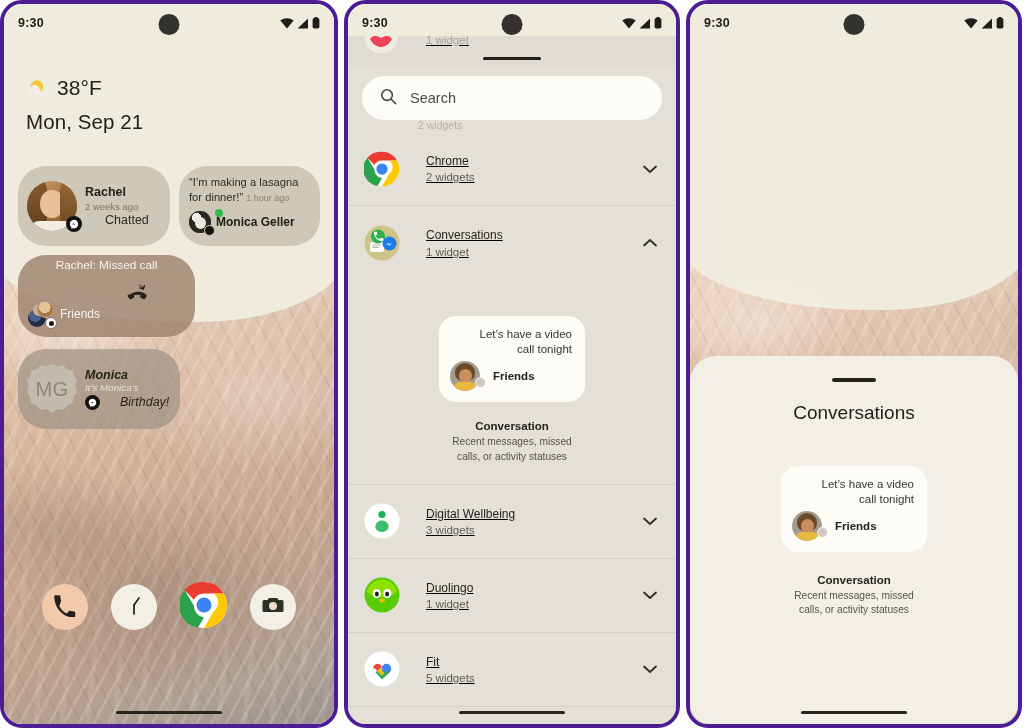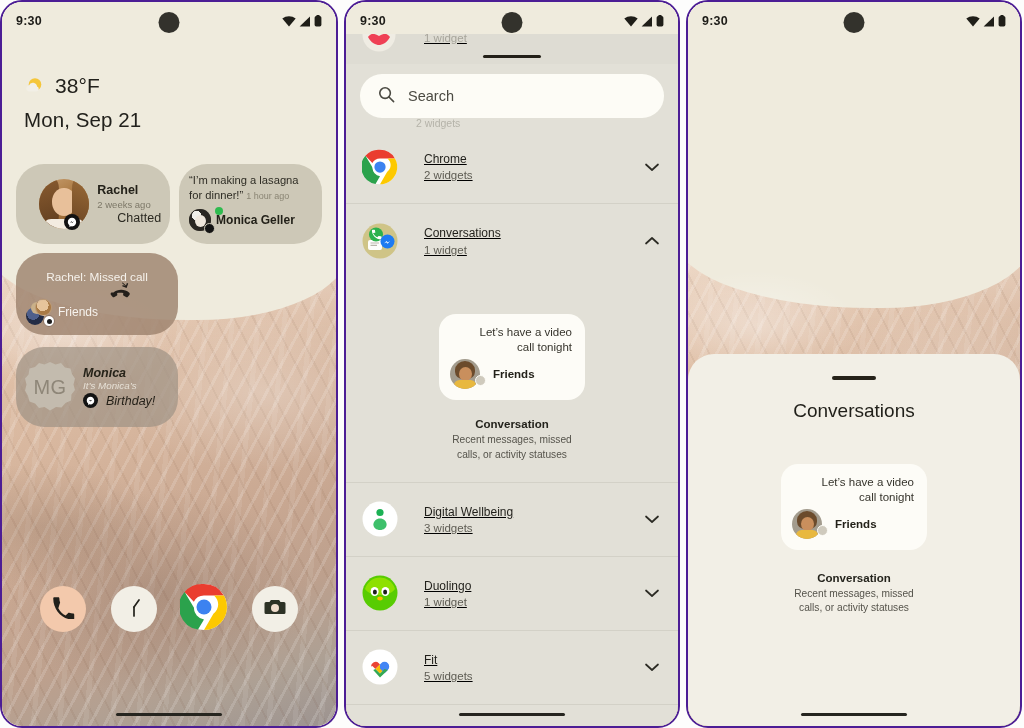--- a/index.html
+++ b/index.html
@@ -18,21 +18,21 @@
   }
 
   
   .phone {
     position: relative;
     width: 338px;
     height: 728px;
     overflow: hidden;
     border-radius: 22px;
     background: #efebdd;
-    border: 2px solid #4c1d95;
+    border: 4px solid #4c1d95;
     flex: 0 0 auto;
   }
   .phone.p1 { width: 338px; }
   .phone.p2 { width: 336px; }
   .phone.p3 { width: 336px; }
 
   
   .wall {
     position: absolute; inset: 0;
     background: #efebdd;
@@ -111,21 +111,20 @@
   .w-card {
     border-radius: 28px;
     position: relative;
     overflow: hidden;
   }
   .w-rachel {
     width: 162px; height: 80px;
     background: #cdc8b7;
     display: flex; align-items: center;
     padding: 0 9px;
-    justify-content: flex-end;
   }
   .avatar-photo {
     width: 50px; height: 50px; border-radius: 50%;
     flex: 0 0 auto; position: relative; overflow: hidden;
     background: linear-gradient(150deg,#c9a071 0%,#a8763f 45%,#8c5f2e 100%);
   }
   .avatar-photo .hair-l { position:absolute; left:-2px; top:0; width:22px; height:50px;
     background: linear-gradient(160deg,#8a5c30,#5e3c1e); border-radius: 50% 20% 30% 50%; }
   .avatar-photo .hair-r { position:absolute; right:-3px; top:0; width:20px; height:48px;
     background: linear-gradient(200deg,#9b6b38,#6b4523); border-radius: 20% 50% 50% 30%; }
@@ -162,24 +161,24 @@
   .q-av .q-face { position:absolute; left:6px; top:6px; width:11px; height:12px; border-radius:50%;
     background:#efe7dc; }
   .q-dot-green { width: 8px; height: 8px; border-radius: 50%; background: #2fbb4f;
      position:absolute; left: 26px; top: -2px; }
   .q-badge { position:absolute; left: 15px; top: 14px; width: 11px; height: 11px; border-radius: 50%;
      background:#141414; border: 1.5px solid #cdc8b7; }
   .q-name { font-size: 12px; font-weight: 700; color: #232119; }
 
   .w-missed {
     margin: 9px 0 0 14px;
-    width: 162px; height: 82px;
+    width: 177px; height: 82px;
     border-radius: 28px;
     background: rgba(158,130,110,.82);
-    padding: 17px 10px;
+    padding: 3px 10px;
     position: relative;
     z-index: 12;
   }
   .missed-title { font-size: 11.8px; color: #f6f2ec; text-align:center; }
   .missed-ico { position:absolute; right: 44px; top: 28px; }
   .missed-person { position: absolute; left: 10px; bottom: 10px; display:flex; align-items:center; gap:6px; }
   .group-av { width: 26px; height: 26px; position: relative; }
   .group-av .ga1 { position:absolute; left:0; bottom:0; width:18px; height:18px; border-radius:50%;
      background: radial-gradient(circle at 40% 35%, #4e5f8c 0 40%, #232c45 41% 100%); }
   .group-av .ga2 { position:absolute; right:0; top:0; width:17px; height:17px; border-radius:50%;
@@ -203,21 +202,21 @@
   .mg-av {
     width: 50px; height: 50px; flex: 0 0 auto;
     background: #c3bbae;
     display:flex; align-items:center; justify-content:center;
     color:#8e8678; font-size:20px; letter-spacing:.5px;
     clip-path: polygon(50% 0%,61% 5%,72% 2%,80% 11%,91% 13%,94% 24%,100% 33%,97% 45%,100% 56%,93% 65%,92% 77%,81% 82%,73% 91%,62% 90%,50% 97%,39% 90%,28% 92%,20% 83%,9% 79%,6% 68%,0% 57%,3% 45%,0% 33%,7% 25%,9% 13%,20% 10%,28% 2%,39% 5%);
   }
   .bday-texts { margin-left: 8px; font-style: italic; }
   .bday-name { font-size: 12.5px; font-weight: 700; color: #262319; }
   .bday-sub { font-size: 9.8px; color: #e6e0d6; line-height:1.25; }
-  .bday-row { display:flex; align-items:flex-end; gap:8px; }
+  .bday-row { display:flex; align-items:center; gap:20px; }
   .bday-badge { width:15px;height:15px;border-radius:50%;background:#131313;
     display:flex;align-items:center;justify-content:center; flex:0 0 auto; }
   .bday-badge svg { width:9px;height:9px; }
   .bday-main { font-size: 12.5px; color: #231f17; }
 
   
   .dock { position:absolute; bottom: 94px; left:0; right:0; display:flex;
      justify-content: space-evenly; align-items:center; z-index: 20; padding: 0 14px; }
   .dock-ico { width: 46px; height: 46px; border-radius: 50%; display:flex;
      align-items:center; justify-content:center; }

